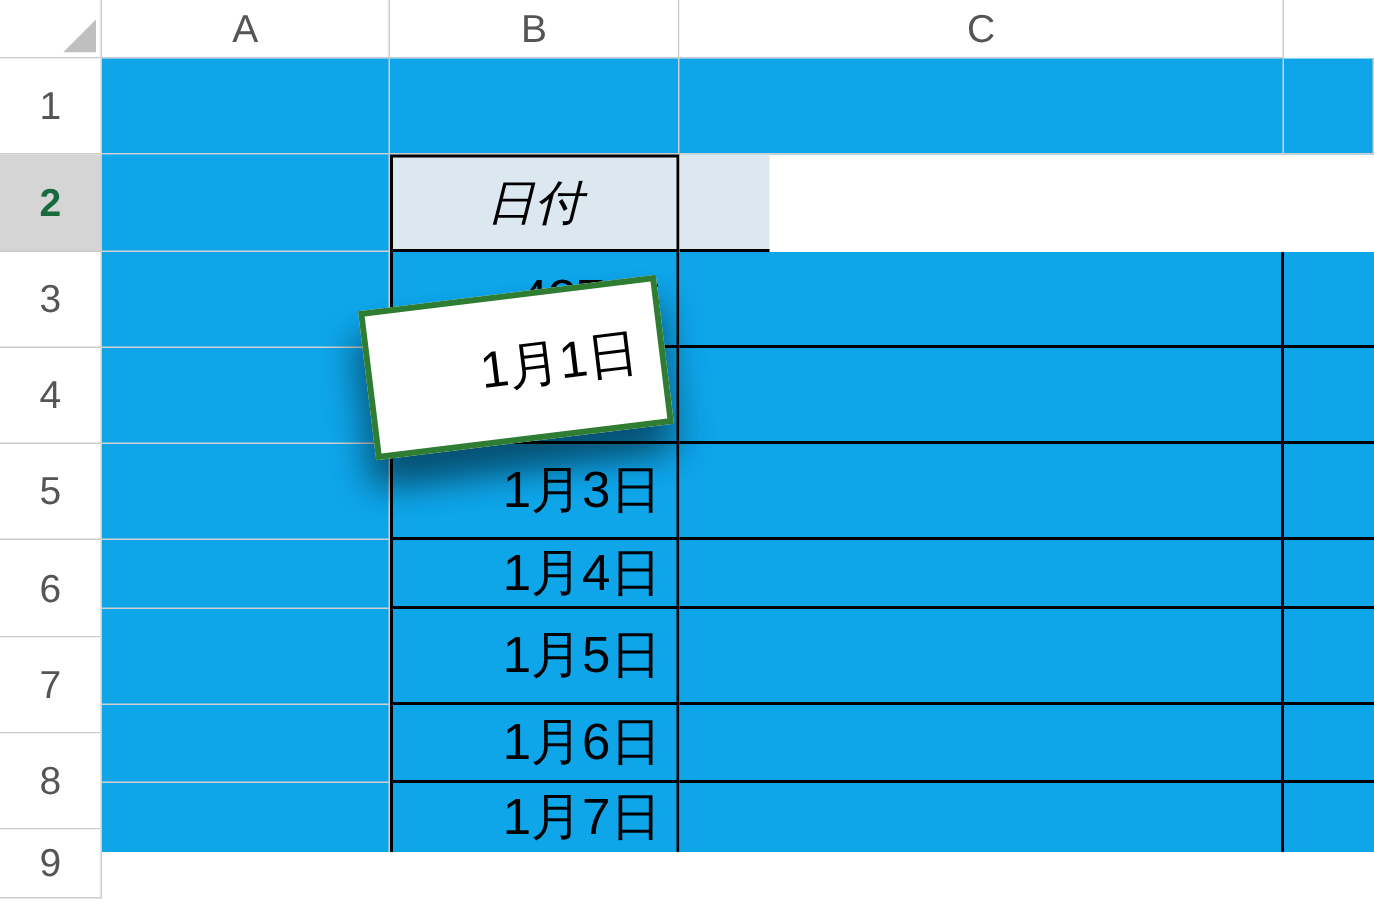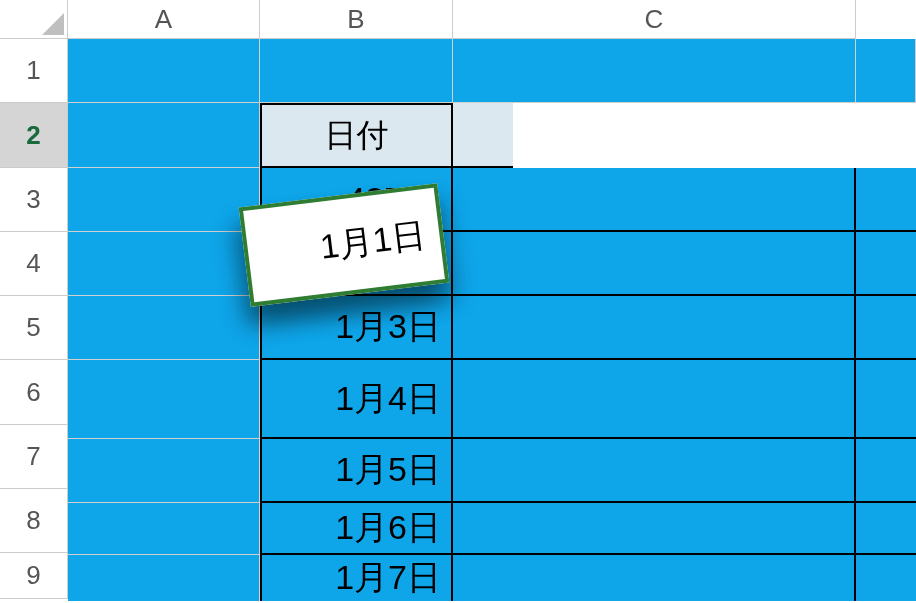--- a/index.html
+++ b/index.html
@@ -77,20 +77,21 @@
       padding: 0 10px;
       white-space: nowrap;
       overflow: hidden;
     }
     .cell.header-cell {
       background: #dbe8f0;
       border: 2px solid #000;
       justify-content: center;
       font-size: 32px;
       padding: 4px;
+      font-style: italic;
     }
     .cell.data-cell {
       border: 2px solid #000;
       border-top: none;
       justify-content: flex-end;
     }
     .cell.empty-data {
       border: 2px solid #000;
       border-top: none;
     }
@@ -180,21 +181,21 @@
       <div class="cell col-D partial" style="border-left:none"></div>
     </div>
 
     <div class="grid-row" style="height:64px">
       <div class="cell col-A"></div>
       <div class="cell col-B data-cell">1月3日</div>
       <div class="cell col-C empty-data" style="border-left:none"></div>
       <div class="cell col-D partial" style="border-left:none"></div>
     </div>
 
-    <div class="grid-row" style="height:79px">
+    <div class="grid-row" style="height:46px">
       <div class="cell col-A"></div>
       <div class="cell col-B data-cell">1月4日</div>
       <div class="cell col-C empty-data" style="border-left:none"></div>
       <div class="cell col-D partial" style="border-left:none"></div>
     </div>
 
     <div class="grid-row" style="height:64px">
       <div class="cell col-A"></div>
       <div class="cell col-B data-cell">1月5日</div>
       <div class="cell col-C empty-data" style="border-left:none"></div>

